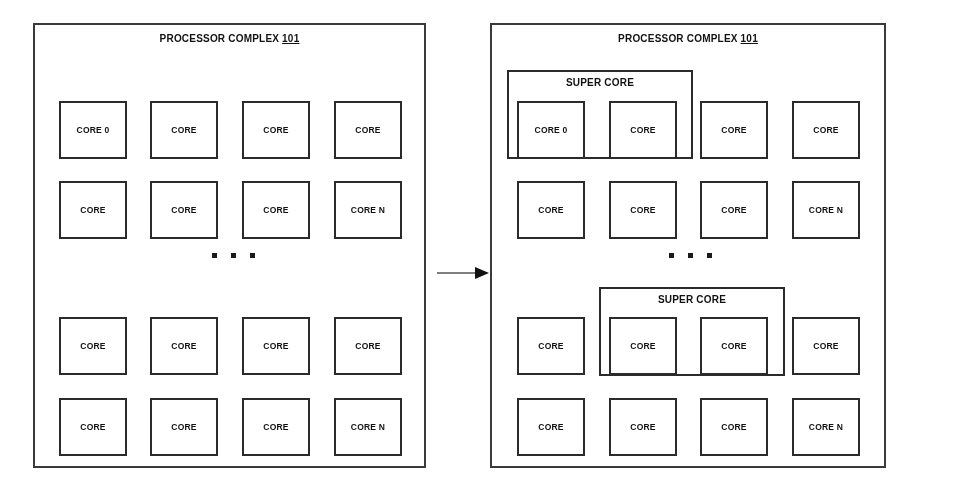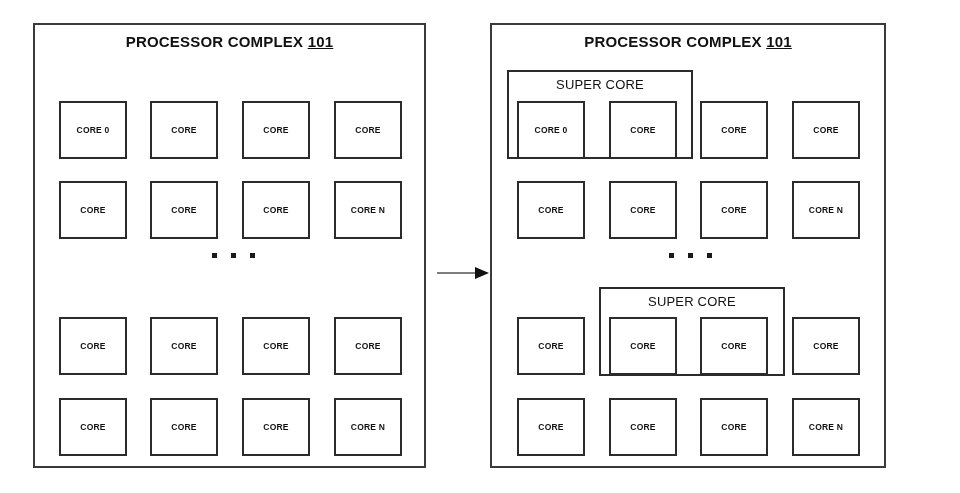--- a/index.html
+++ b/index.html
@@ -32,21 +32,21 @@
   }
   #panel-left  { left: 33px;  top: 23px; width: 393px; height: 445px; }
   #panel-right { left: 490px; top: 23px; width: 396px; height: 445px; }
 
   .panel-title {
     position: absolute;
     top: 8px;
     left: 0;
     width: 100%;
     text-align: center;
-    font-size: 15px;
+    font-size: 10px;
     font-weight: bold;
     letter-spacing: 0.2px;
     color: #111111;
     white-space: nowrap;
   }
   .panel-title .ref {
     text-decoration: underline;
   }
 
   
@@ -72,22 +72,22 @@
     box-sizing: border-box;
     border: 2px solid #2b2b2b;
     background: #ffffff;
   }
   .supercore-label {
     position: absolute;
     top: 5px;
     left: 0;
     width: 100%;
     text-align: center;
-    font-size: 13px;
-    font-weight: normal;
+    font-size: 10px;
+    font-weight: bold;
     letter-spacing: 0.2px;
     color: #111111;
     white-space: nowrap;
   }
 
   
   .ellipsis {
     position: absolute;
     display: flex;
     gap: 14px;

